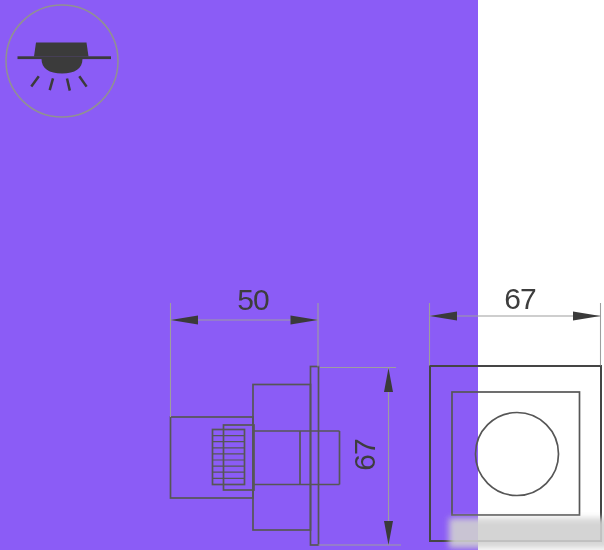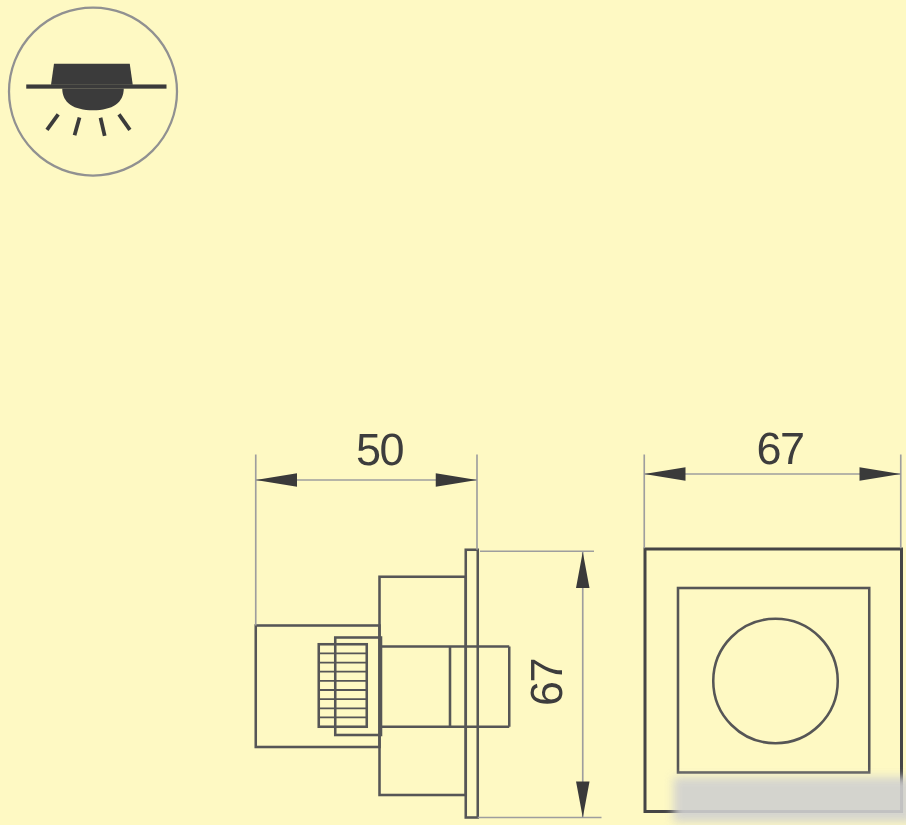--- a/index.html
+++ b/index.html
@@ -1,17 +1,17 @@
 <!DOCTYPE html>
 <html><head>
 <meta charset="utf-8">
 <style>
   html, body { margin: 0; padding: 0; background: #ffffff; }
   body { width: 604px; height: 550px; overflow: hidden; }
-  .stage { position: relative; width: 604px; height: 550px; background: #fef9c3; }
+  .stage { position: relative; width: 478px; height: 550px; background: #8b5cf6; }
   svg { display: block; }
   svg text {
     font-family: "Liberation Sans", sans-serif;
     font-size: 30px;
     letter-spacing: -1px;
     fill: #3d3d3d;
   }
   .outline      { fill: none; stroke: #565656; stroke-width: 1.7px; }
   .outline-bold { fill: none; stroke: #454545; stroke-width: 2px;   }
   .fin          { stroke: #565656; stroke-width: 1.2px; }

